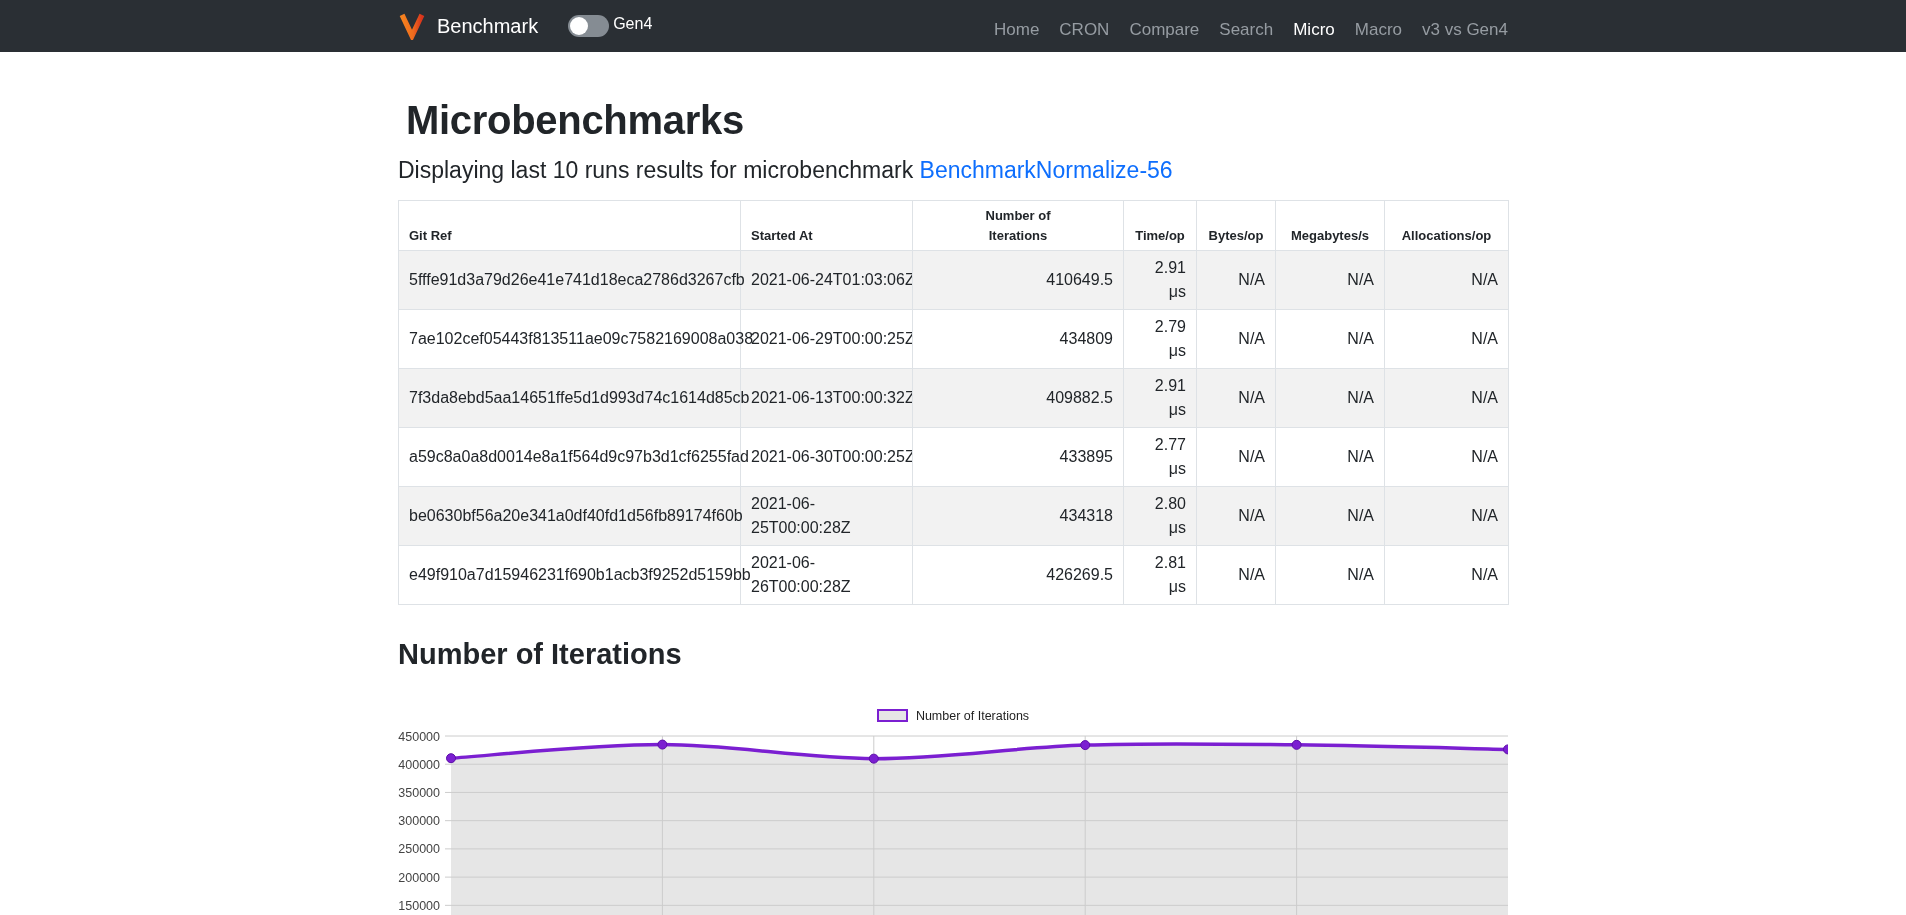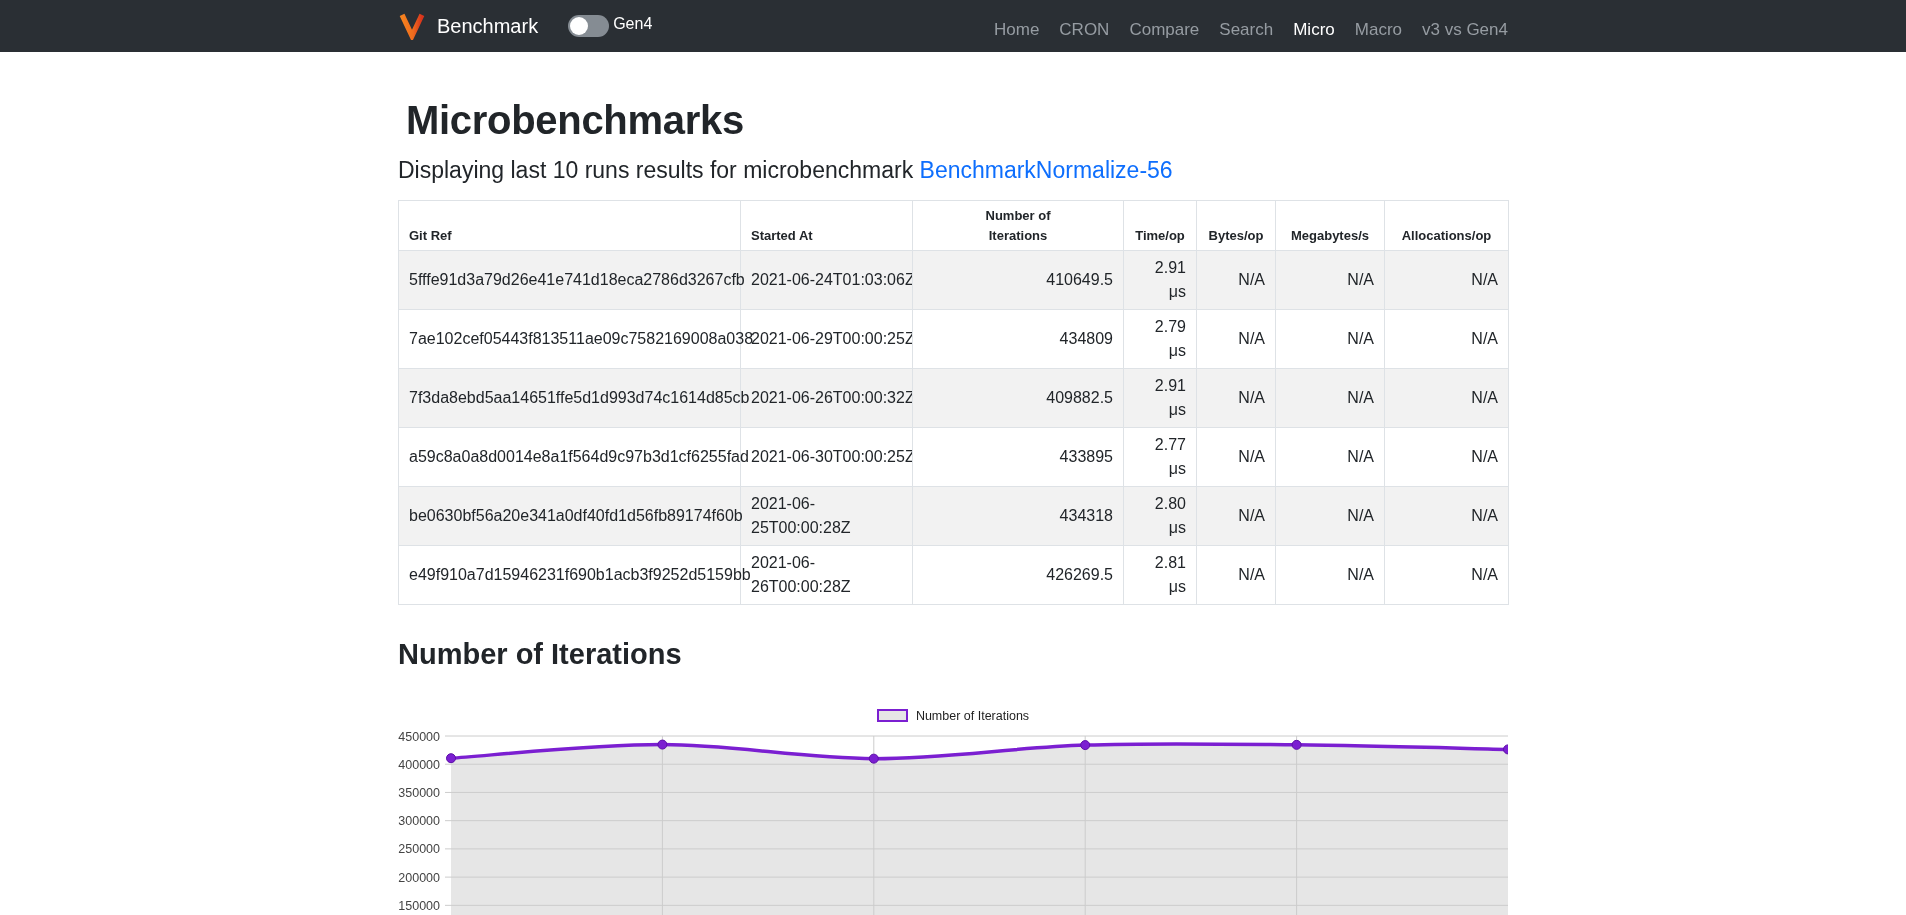--- a/index.html
+++ b/index.html
@@ -136,21 +136,21 @@
           <td class="ta-l">7ae102cef05443f813511ae09c7582169008a038</td>
           <td class="ta-l nowrap">2021-06-29T00:00:25Z</td>
           <td class="ta-r">434809</td>
           <td class="ta-r">2.79 μs</td>
           <td class="ta-r">N/A</td>
           <td class="ta-r">N/A</td>
           <td class="ta-r">N/A</td>
         </tr>
         <tr>
           <td class="ta-l">7f3da8ebd5aa14651ffe5d1d993d74c1614d85cb</td>
-          <td class="ta-l nowrap">2021-06-26T00:00:32Z</td>
+          <td class="ta-l nowrap">2021-06-13T00:00:32Z</td>
           <td class="ta-r">409882.5</td>
           <td class="ta-r">2.91 μs</td>
           <td class="ta-r">N/A</td>
           <td class="ta-r">N/A</td>
           <td class="ta-r">N/A</td>
         </tr>
         <tr>
           <td class="ta-l">a59c8a0a8d0014e8a1f564d9c97b3d1cf6255fad</td>
           <td class="ta-l nowrap">2021-06-30T00:00:25Z</td>
           <td class="ta-r">433895</td>

